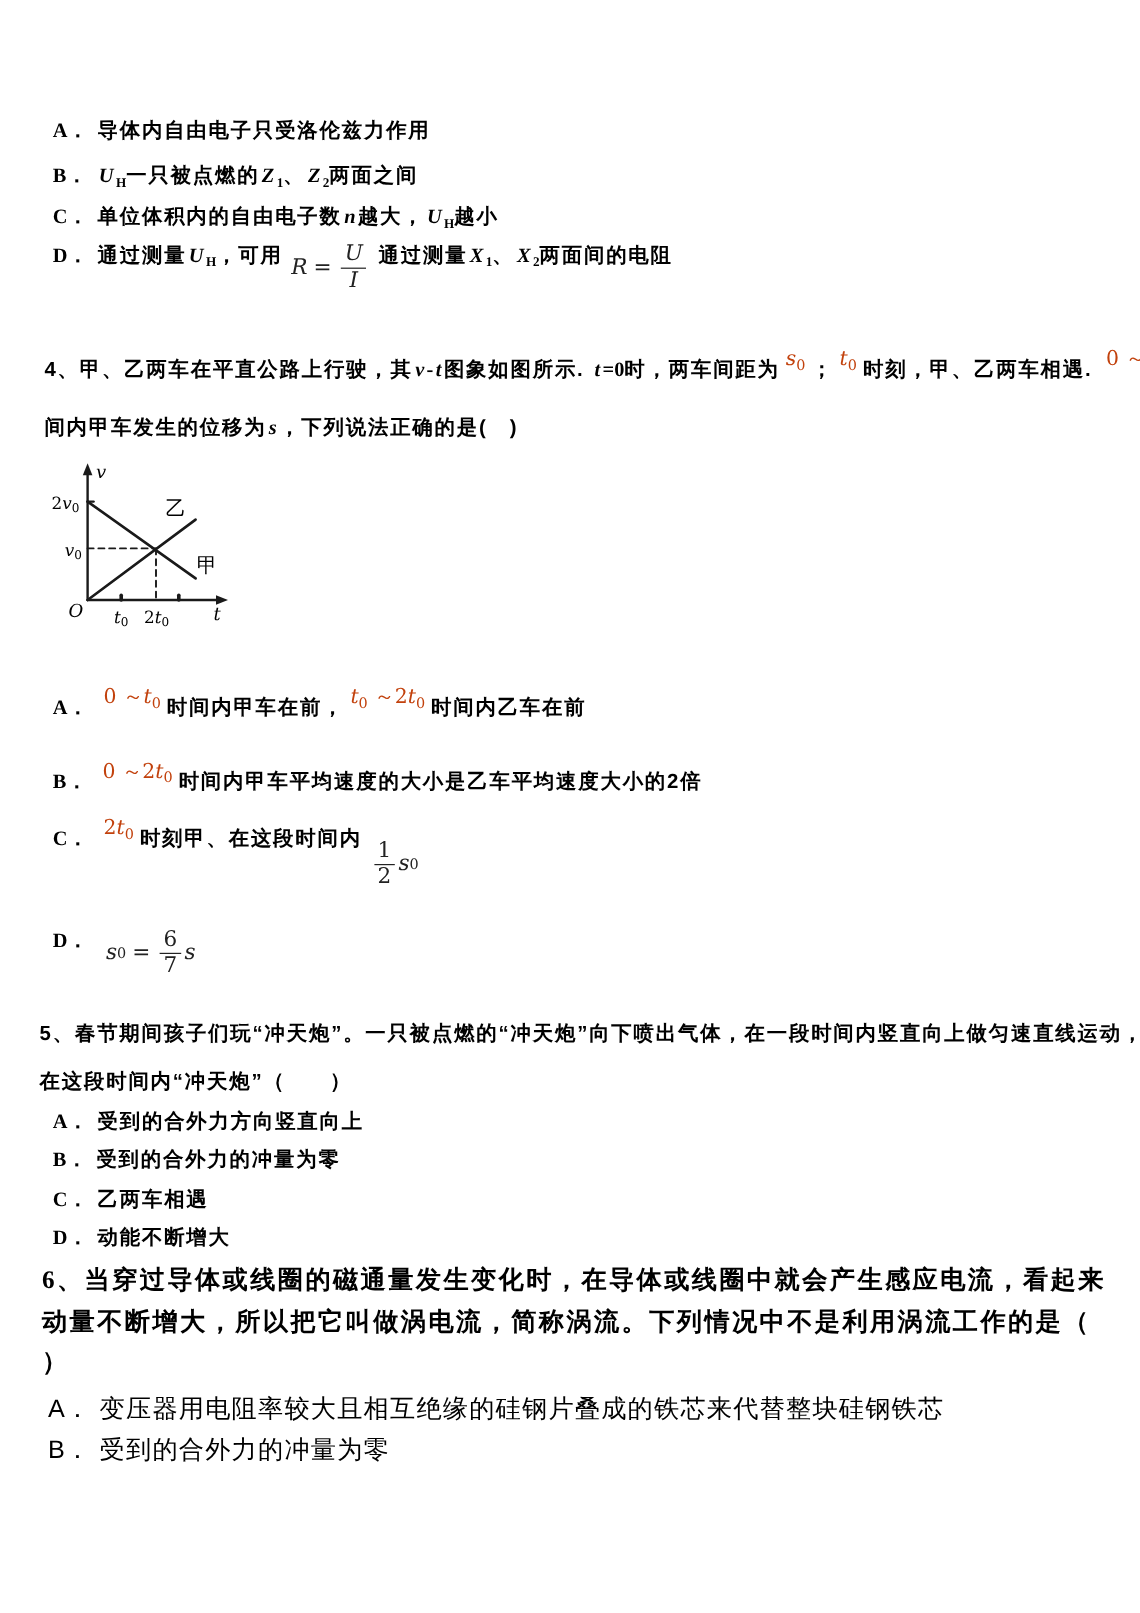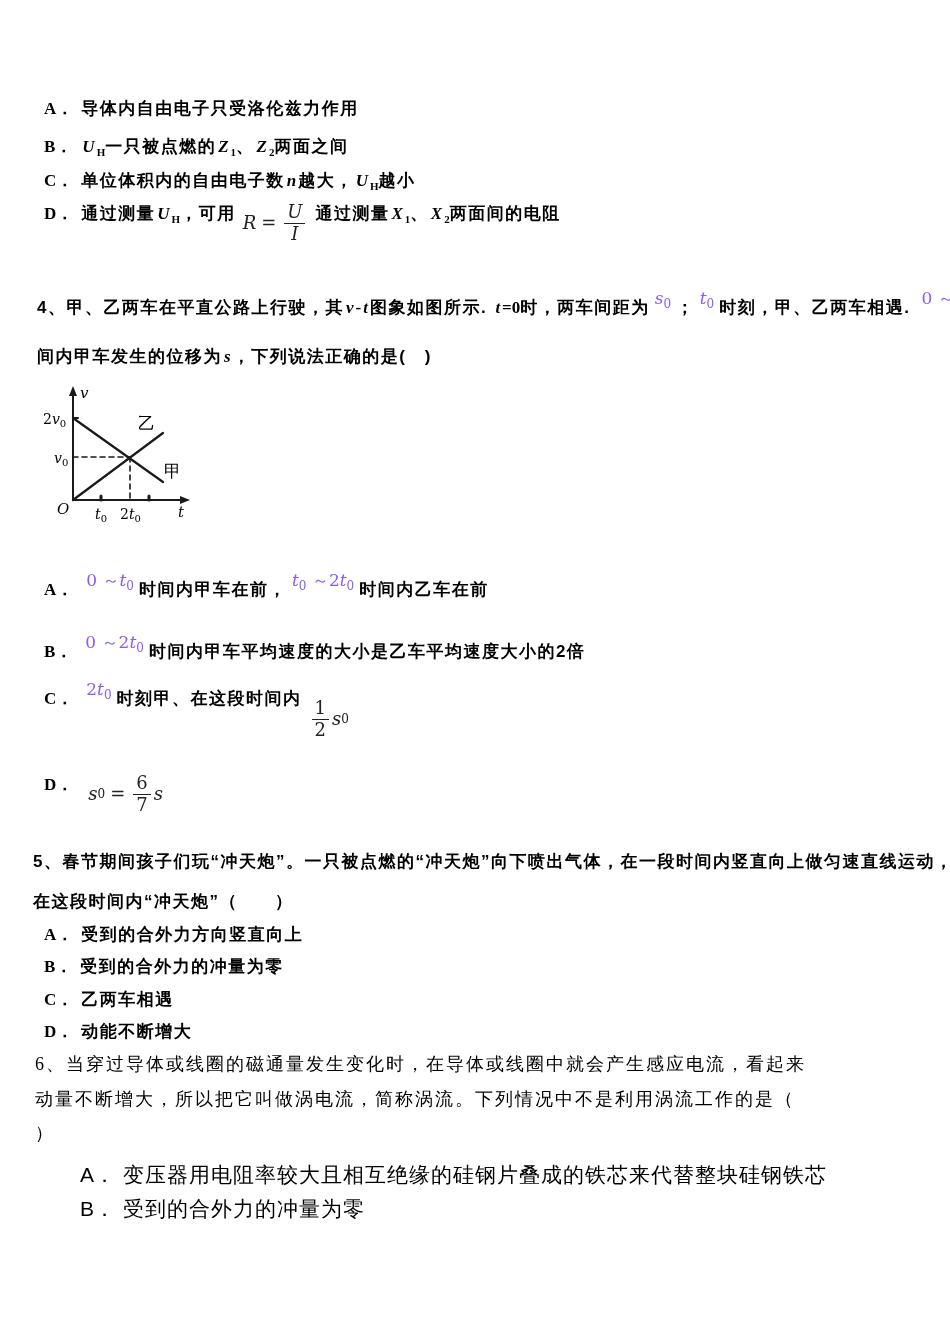--- a/index.html
+++ b/index.html
@@ -1,37 +1,37 @@
 <!DOCTYPE html>
 <html><head>
 <meta charset="utf-8">
 <style>
   html,body{margin:0;padding:0;background:#ffffff;}
   body{width:950px;height:1344px;position:relative;color:#000;
        font-family:"Liberation Sans",sans-serif;}
   .line{position:absolute;white-space:nowrap;line-height:1.25;}
   .b17{font-size:17px;font-weight:bold;letter-spacing:1.5px;}
-  .q6s{font-size:18px;font-weight:normal;letter-spacing:2px;
+  .q6s{font-size:21px;font-weight:bold;letter-spacing:2px;
        font-family:"Liberation Serif",serif;}
   .q6o{font-size:21px;font-weight:normal;letter-spacing:1px;
-       font-family:"Liberation Sans",sans-serif;margin-left:40px;}
+       font-family:"Liberation Sans",sans-serif;}
   
   .p{}
   .pb{font-family:"Liberation Serif",serif;font-weight:bold;letter-spacing:0;}
   .lbl{font-family:"Liberation Serif",serif;font-weight:bold;letter-spacing:0;margin-right:8px;}
   .lbl6{font-weight:normal;letter-spacing:0;margin-right:8px;}
   .bi{font-family:"Liberation Serif",serif;font-style:italic;font-weight:bold;
       letter-spacing:0;margin:0 2px;}
   .bsub{font-family:"Liberation Serif",serif;font-weight:bold;font-size:11px;
       letter-spacing:0;vertical-align:-4px;}
   .i{font-family:"DejaVu Serif",serif;font-style:italic;letter-spacing:0;}
   .isub{font-family:"DejaVu Serif",serif;font-size:12px;letter-spacing:0;vertical-align:-4px;}
   .rm{font-family:"DejaVu Serif",serif;letter-spacing:0;white-space:pre;}
   .grp{display:inline-block;position:relative;top:-9px;margin:0 5px;
-       font-size:17px;font-weight:normal;letter-spacing:0;color:#8b5cf6;}
+       font-size:17px;font-weight:normal;letter-spacing:0;color:#c2410c;}
   .eq{display:inline-flex;align-items:center;vertical-align:-10px;margin:0 7px;
       font-size:18px;font-weight:normal;letter-spacing:0;
       font-family:"DejaVu Serif",serif;color:#222;}
   .eq .rm{margin:0 5px;}
   .frac{display:inline-flex;flex-direction:column;align-items:center;margin:0 3px;}
   .fn{display:block;padding:0 3px;border-bottom:1.5px solid #222;line-height:1.15;}
   .fd{display:block;line-height:1.15;padding:0 3px;}
   .frac.it .fn,.frac.it .fd{font-style:italic;}
   svg text{font-family:"DejaVu Serif",serif;}
   .svg-it{font-style:italic;}

